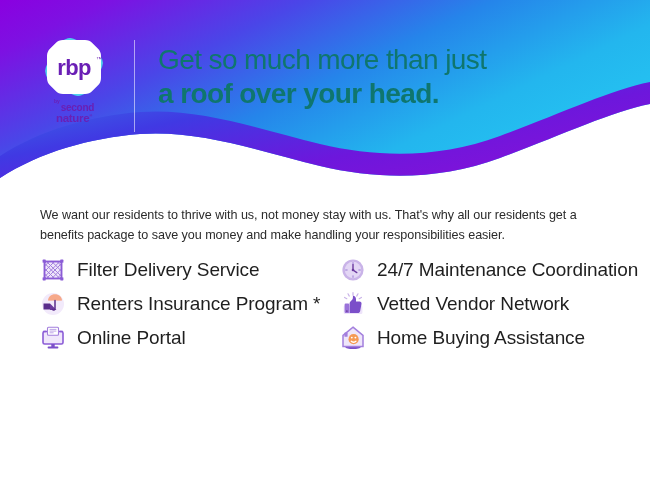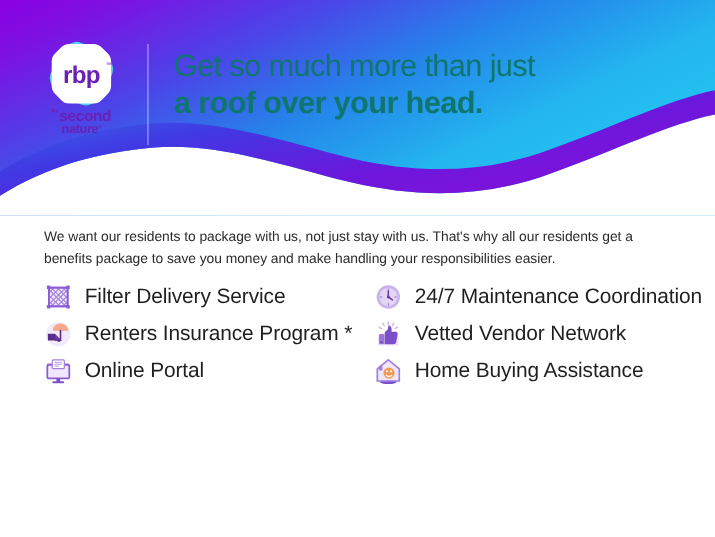--- a/index.html
+++ b/index.html
@@ -64,21 +64,21 @@
     display: inline-block;
     font-size: 5px;
     color: #6a1fb5;
     font-weight: 700;
     vertical-align: top;
     position: relative;
     top: 1px;
     margin-right: 1px;
   }
   .logo-word1 {
-    font-size: 14px;
+    font-size: 10px;
     font-weight: 700;
     color: #6a1fb5;
     letter-spacing: -0.3px;
   }
   .logo-word2 {
     display: block;
     font-size: 11.5px;
     font-weight: 700;
     color: #6a1fb5;
     letter-spacing: -0.3px;
@@ -285,21 +285,21 @@
 
       <div id="hero-divider"></div>
 
       <div id="headline">
         <span class="line1">Get so much more than just</span>
         <span class="line2">a roof over your head.</span>
       </div>
     </div>
   </div>
 
-  <p id="intro">We want our residents to package with us, not just stay with us. That's why all our residents get a benefits package to save you money and make handling your responsibilities easier.</p>
+  <p id="intro">We want our residents to thrive with us, not money stay with us. That's why all our residents get a benefits package to save you money and make handling your responsibilities easier.</p>
 
   <div id="benefits">
 
     <div class="benefit-col left">
 
       <div class="benefit-row">
         <span class="benefit-icon">
           <svg width="26" height="26" viewBox="0 0 26 26">
             <rect x="4.5" y="4.5" width="17" height="17" rx="1.6" fill="#EFE6FA" stroke="#8B5CD6" stroke-width="1.5"></rect>
             <g stroke="#A37FDD" stroke-width="1" fill="none">

